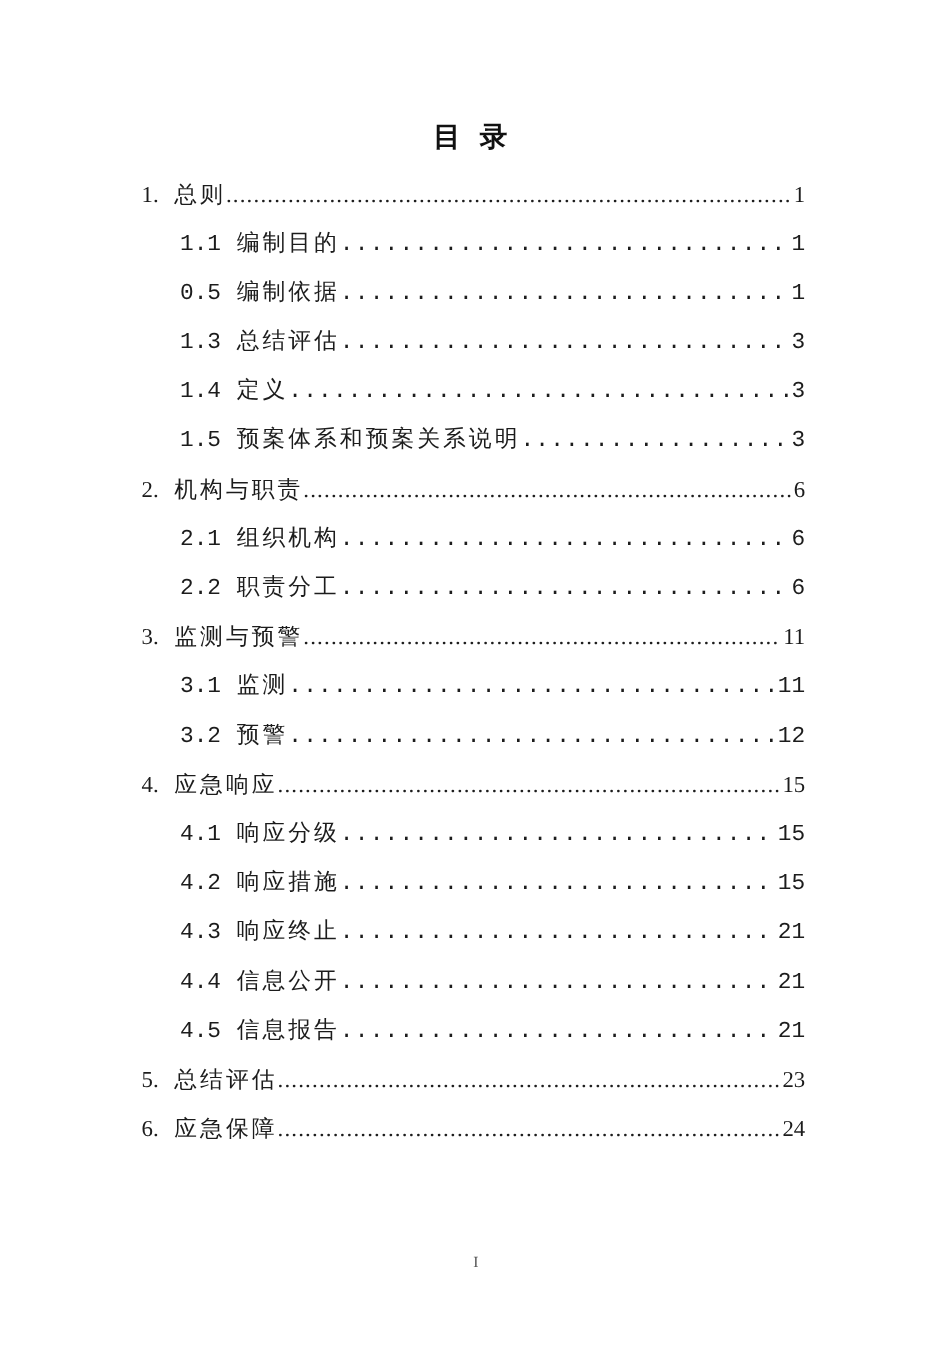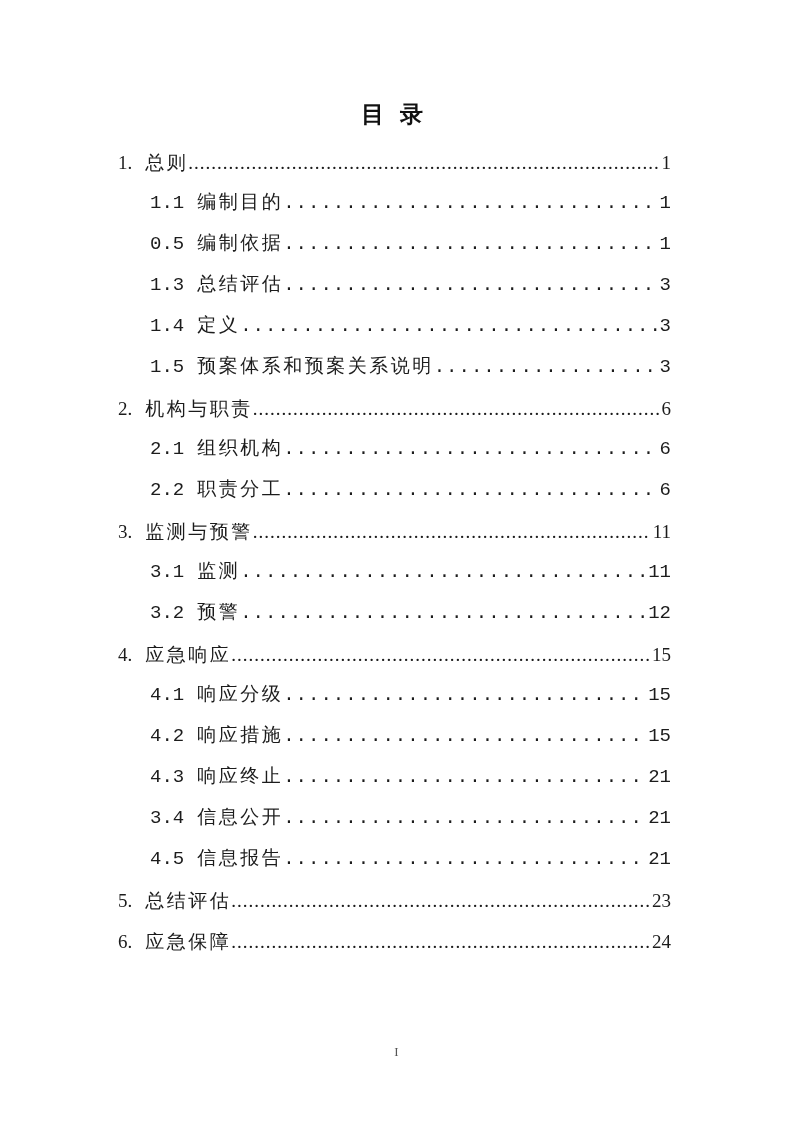--- a/index.html
+++ b/index.html
@@ -189,21 +189,21 @@
   </div>
 
   <div class="toc-entry level-2">
     <span class="toc-num">4.3</span>
     <span class="toc-label">响应终止</span>
     <span class="toc-leader"></span>
     <span class="toc-page">21</span>
   </div>
 
   <div class="toc-entry level-2">
-    <span class="toc-num">3.4</span>
+    <span class="toc-num">4.4</span>
     <span class="toc-label">信息公开</span>
     <span class="toc-leader"></span>
     <span class="toc-page">21</span>
   </div>
 
   <div class="toc-entry level-2">
     <span class="toc-num">4.5</span>
     <span class="toc-label">信息报告</span>
     <span class="toc-leader"></span>
     <span class="toc-page">21</span>

